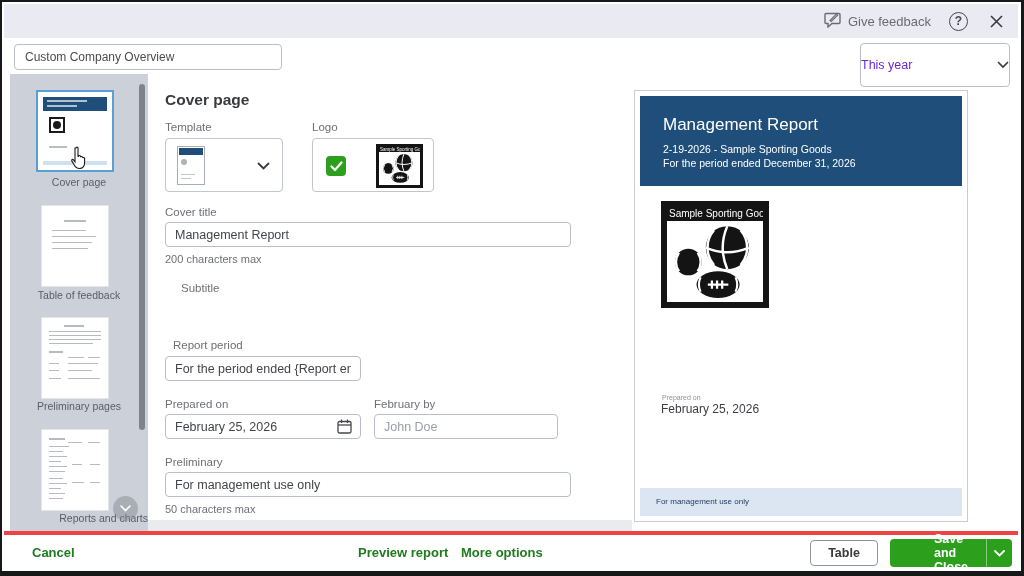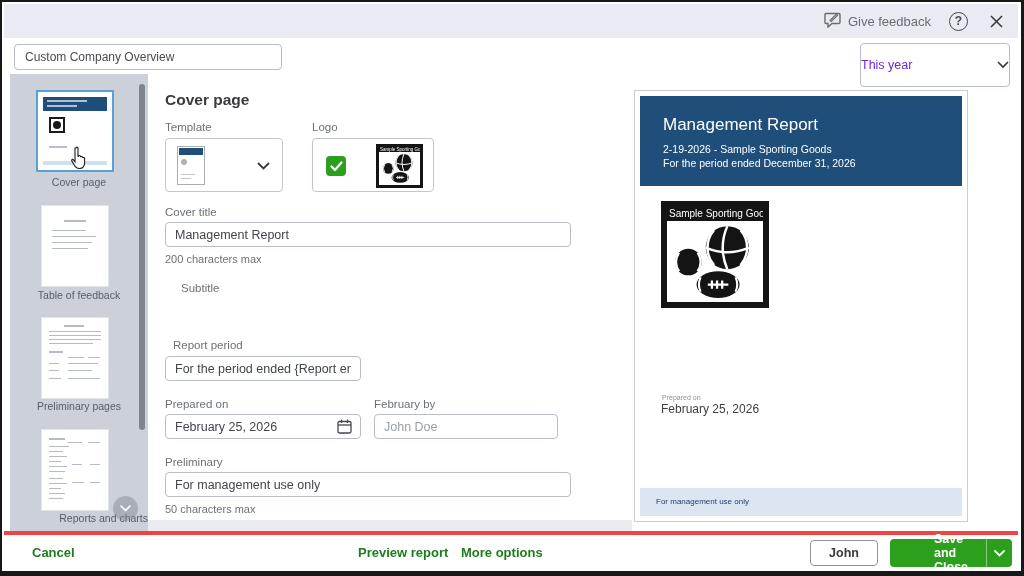--- a/index.html
+++ b/index.html
@@ -298,21 +298,21 @@
 
     <div class="pv-foot">
       <span>For management use only</span>
     </div>
   </div>
 
   <div class="footer">
     <a class="flink" style="left:28px;">Cancel</a>
     <a class="flink" style="left:354px;">Preview report</a>
     <a class="flink" style="left:457px;">More options</a>
-    <button class="btn-save">John</button>
+    <button class="btn-save">Table</button>
     <div class="btn-sac">
       <span class="txt">Save and Close</span>
       <span class="chev">
         <svg width="11" height="7" viewBox="0 0 11 7" fill="none" stroke="#fff" stroke-width="1.8" stroke-linecap="round">
           <path d="M1 1l4.5 4.5L10 1"></path>
         </svg>
       </span>
     </div>
   </div>
 

